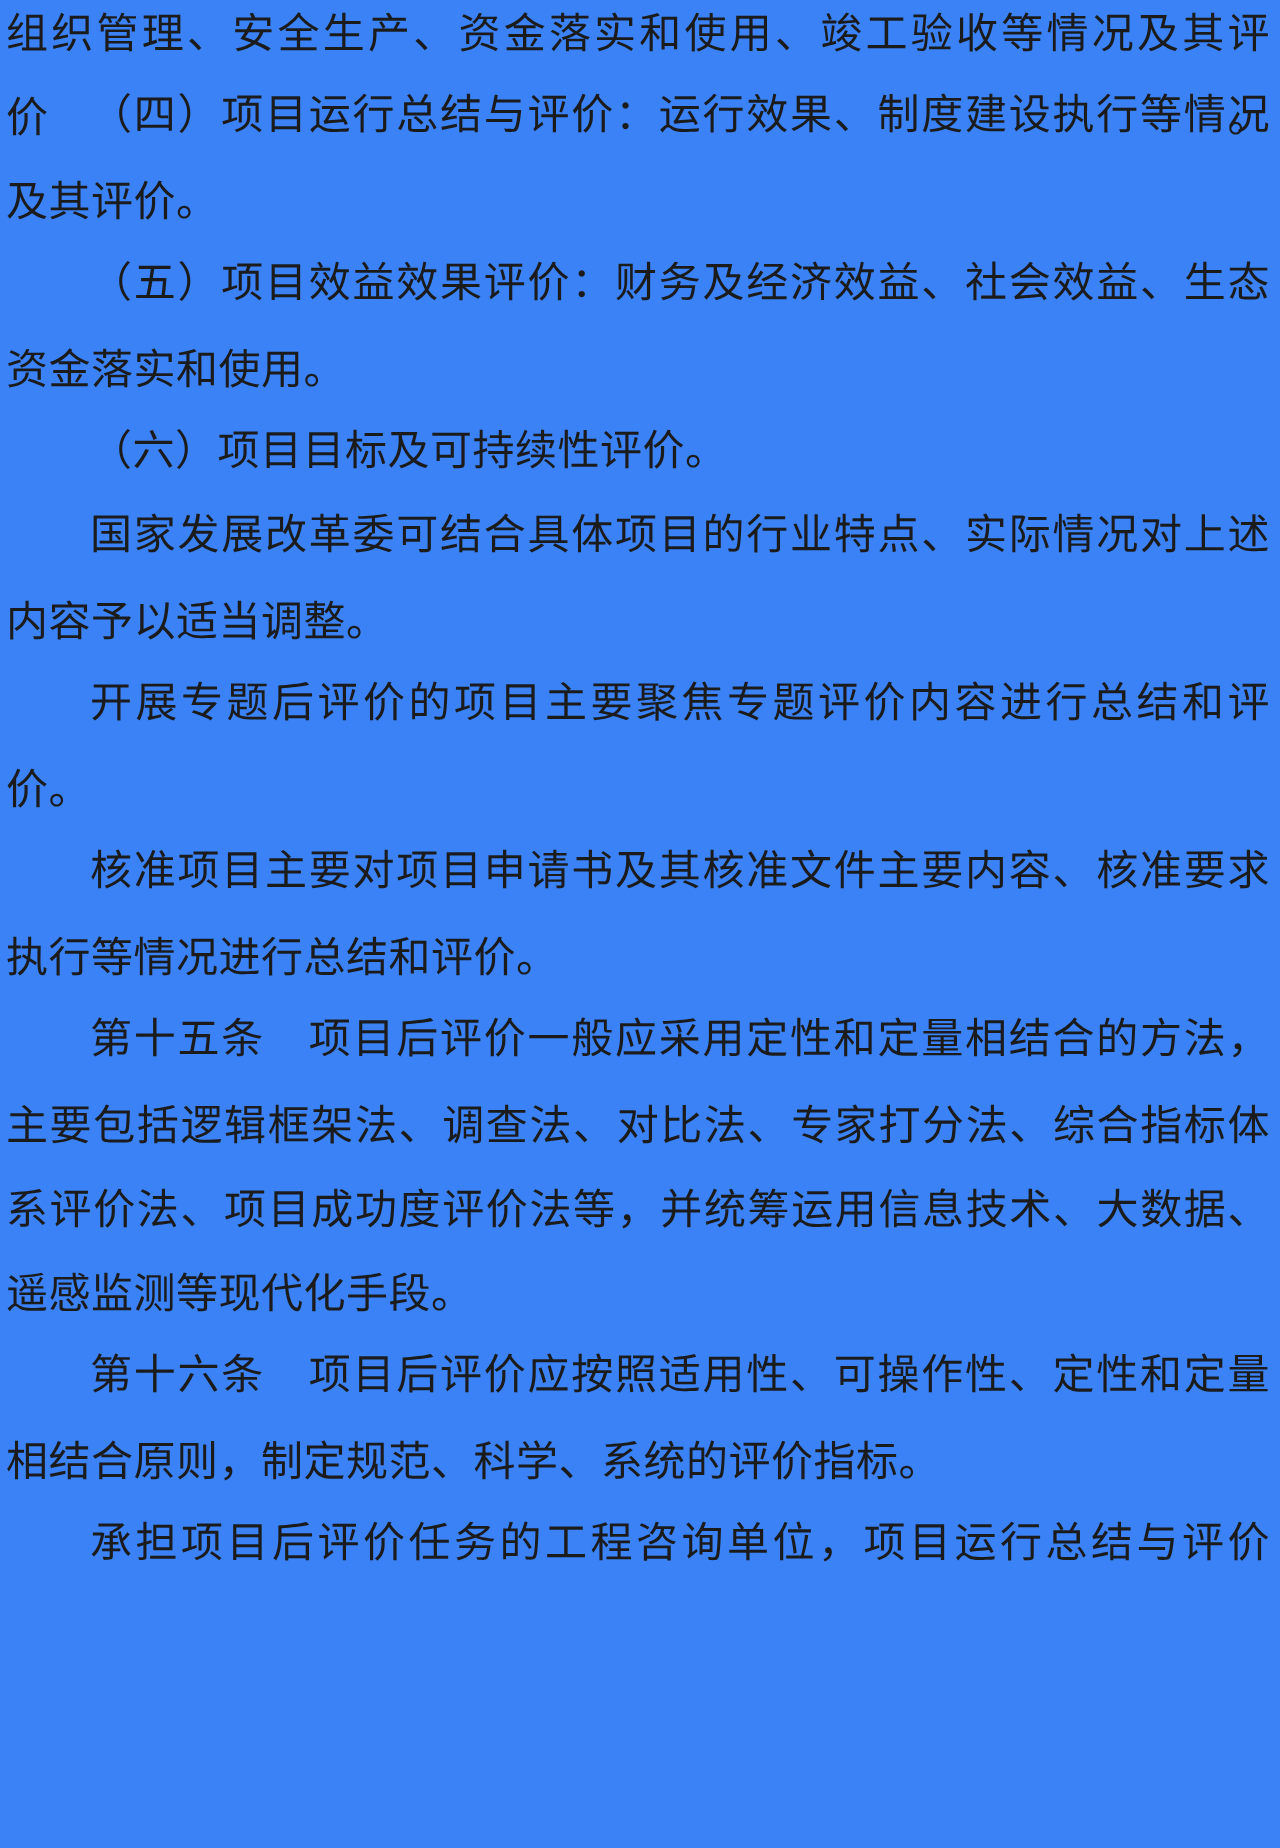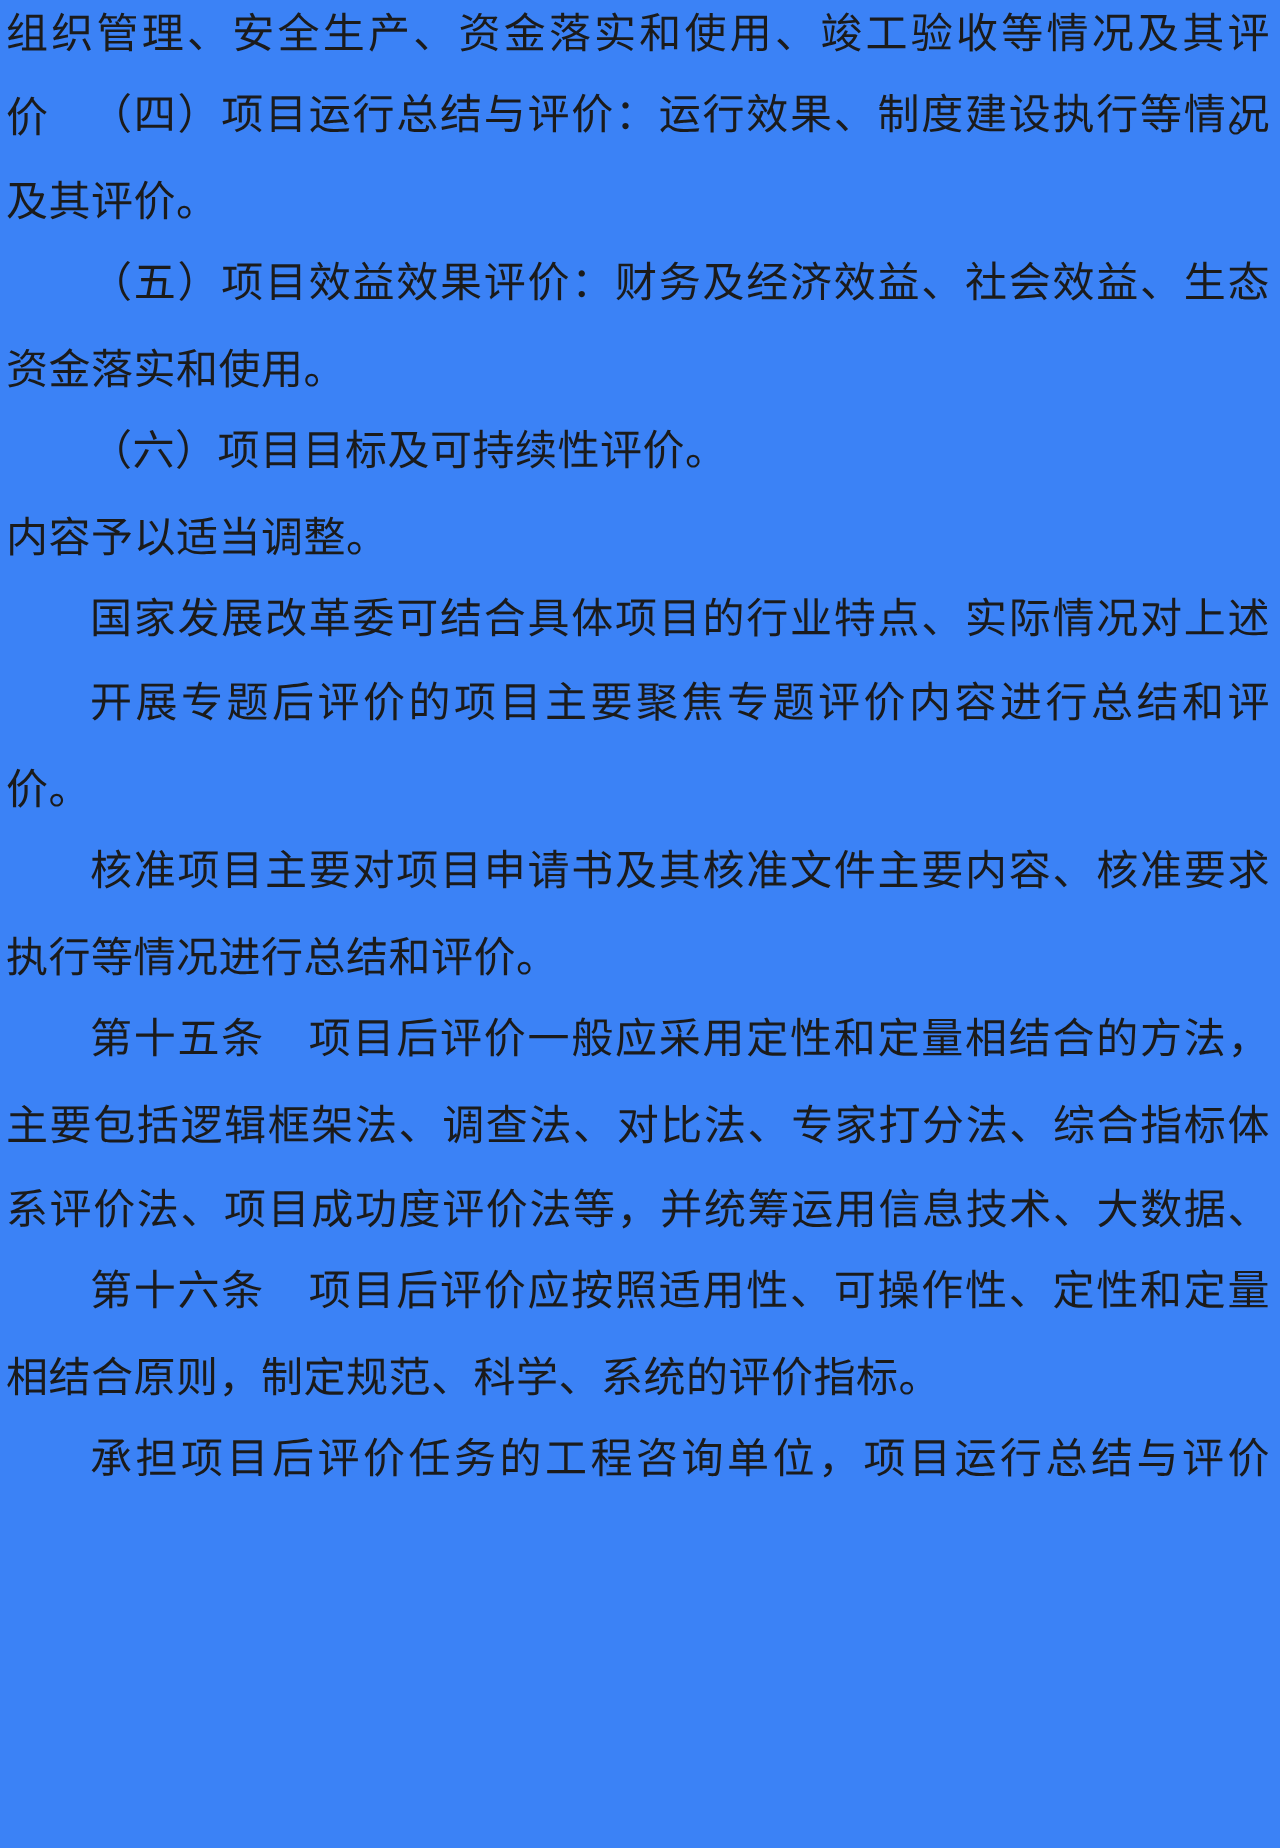--- a/index.html
+++ b/index.html
@@ -47,26 +47,27 @@
 
 <div class="page" style="background: #3b82f6; color: rgb(27, 27, 27);">
   <div class="text-block">
 
   <div class="line justify">组织管理、安全生产、资金落实和使用、竣工验收等情况及其评价。</div>
       <div class="line indent justify">（四）项目运行总结与评价：运行效果、制度建设执行等情况</div>
       <div class="line">及其评价。</div>
       <div class="line indent justify">（五）项目效益效果评价：财务及经济效益、社会效益、生态</div>
       <div class="line">资金落实和使用。</div>
       <div class="line indent">（六）项目目标及可持续性评价。</div>
+      <div class="line indent justify">国家发展改革委可结合具体项目的行业特点、实际情况对上述</div>
       <div class="line">内容予以适当调整。</div>
-      <div class="line indent justify">国家发展改革委可结合具体项目的行业特点、实际情况对上述</div>
       <div class="line indent justify">开展专题后评价的项目主要聚焦专题评价内容进行总结和评</div>
       <div class="line">价。</div>
       <div class="line indent justify">核准项目主要对项目申请书及其核准文件主要内容、核准要求</div>
       <div class="line">执行等情况进行总结和评价。</div>
       <div class="line indent justify">第十五条　项目后评价一般应采用定性和定量相结合的方法，</div>
       <div class="line justify">主要包括逻辑框架法、调查法、对比法、专家打分法、综合指标体</div>
       <div class="line justify">系评价法、项目成功度评价法等，并统筹运用信息技术、大数据、</div>
+      <div class="line">遥感监测等现代化手段。</div>
       <div class="line indent justify">第十六条　项目后评价应按照适用性、可操作性、定性和定量</div>
       <div class="line">相结合原则，制定规范、科学、系统的评价指标。</div>
       <div class="line indent justify">承担项目后评价任务的工程咨询单位，项目运行总结与评价</div>
     </div>
 </div>
 
 </body></html>

